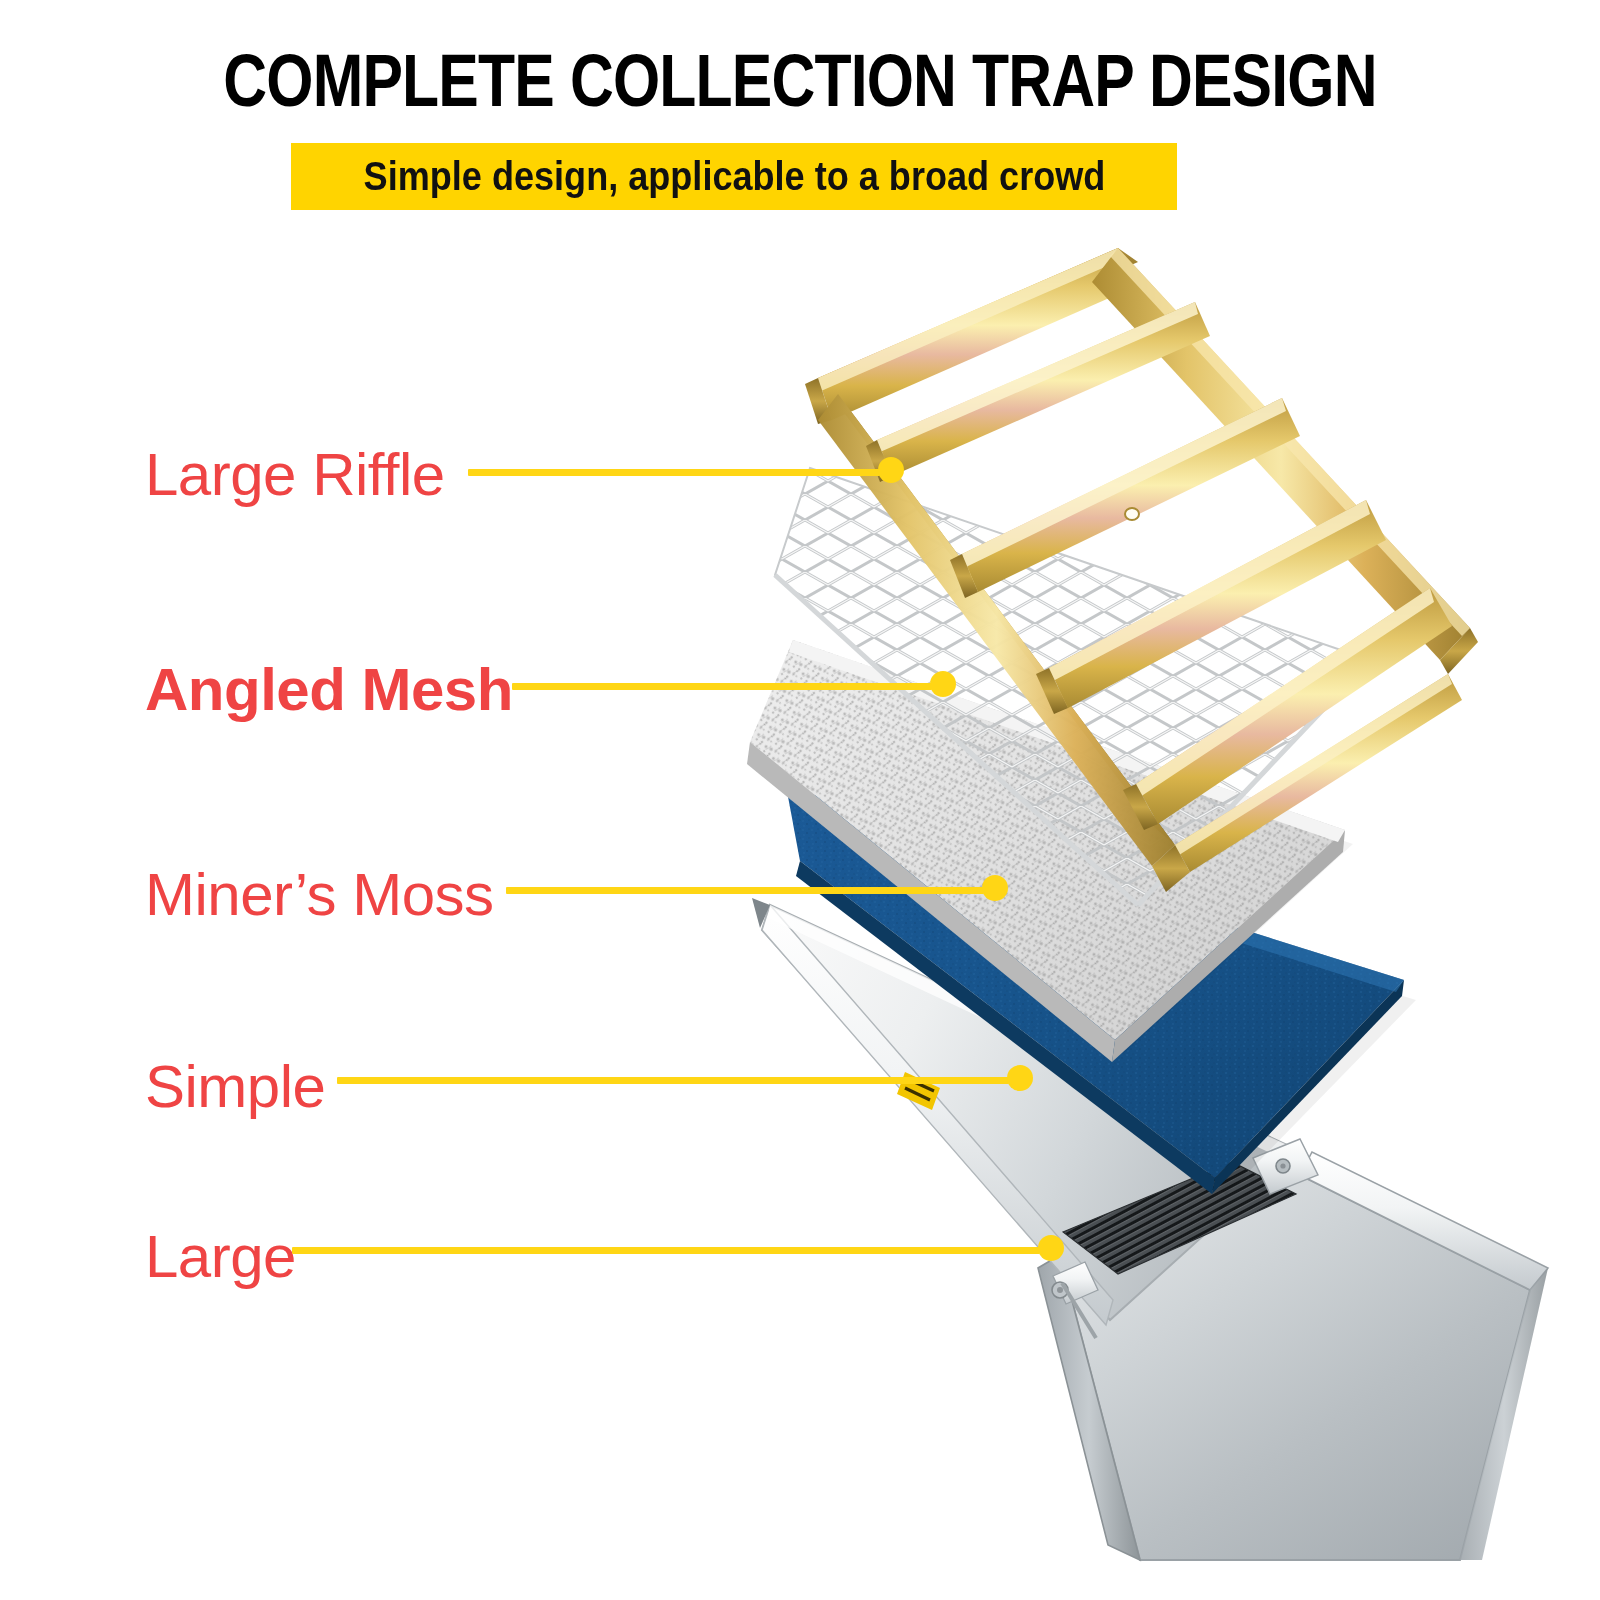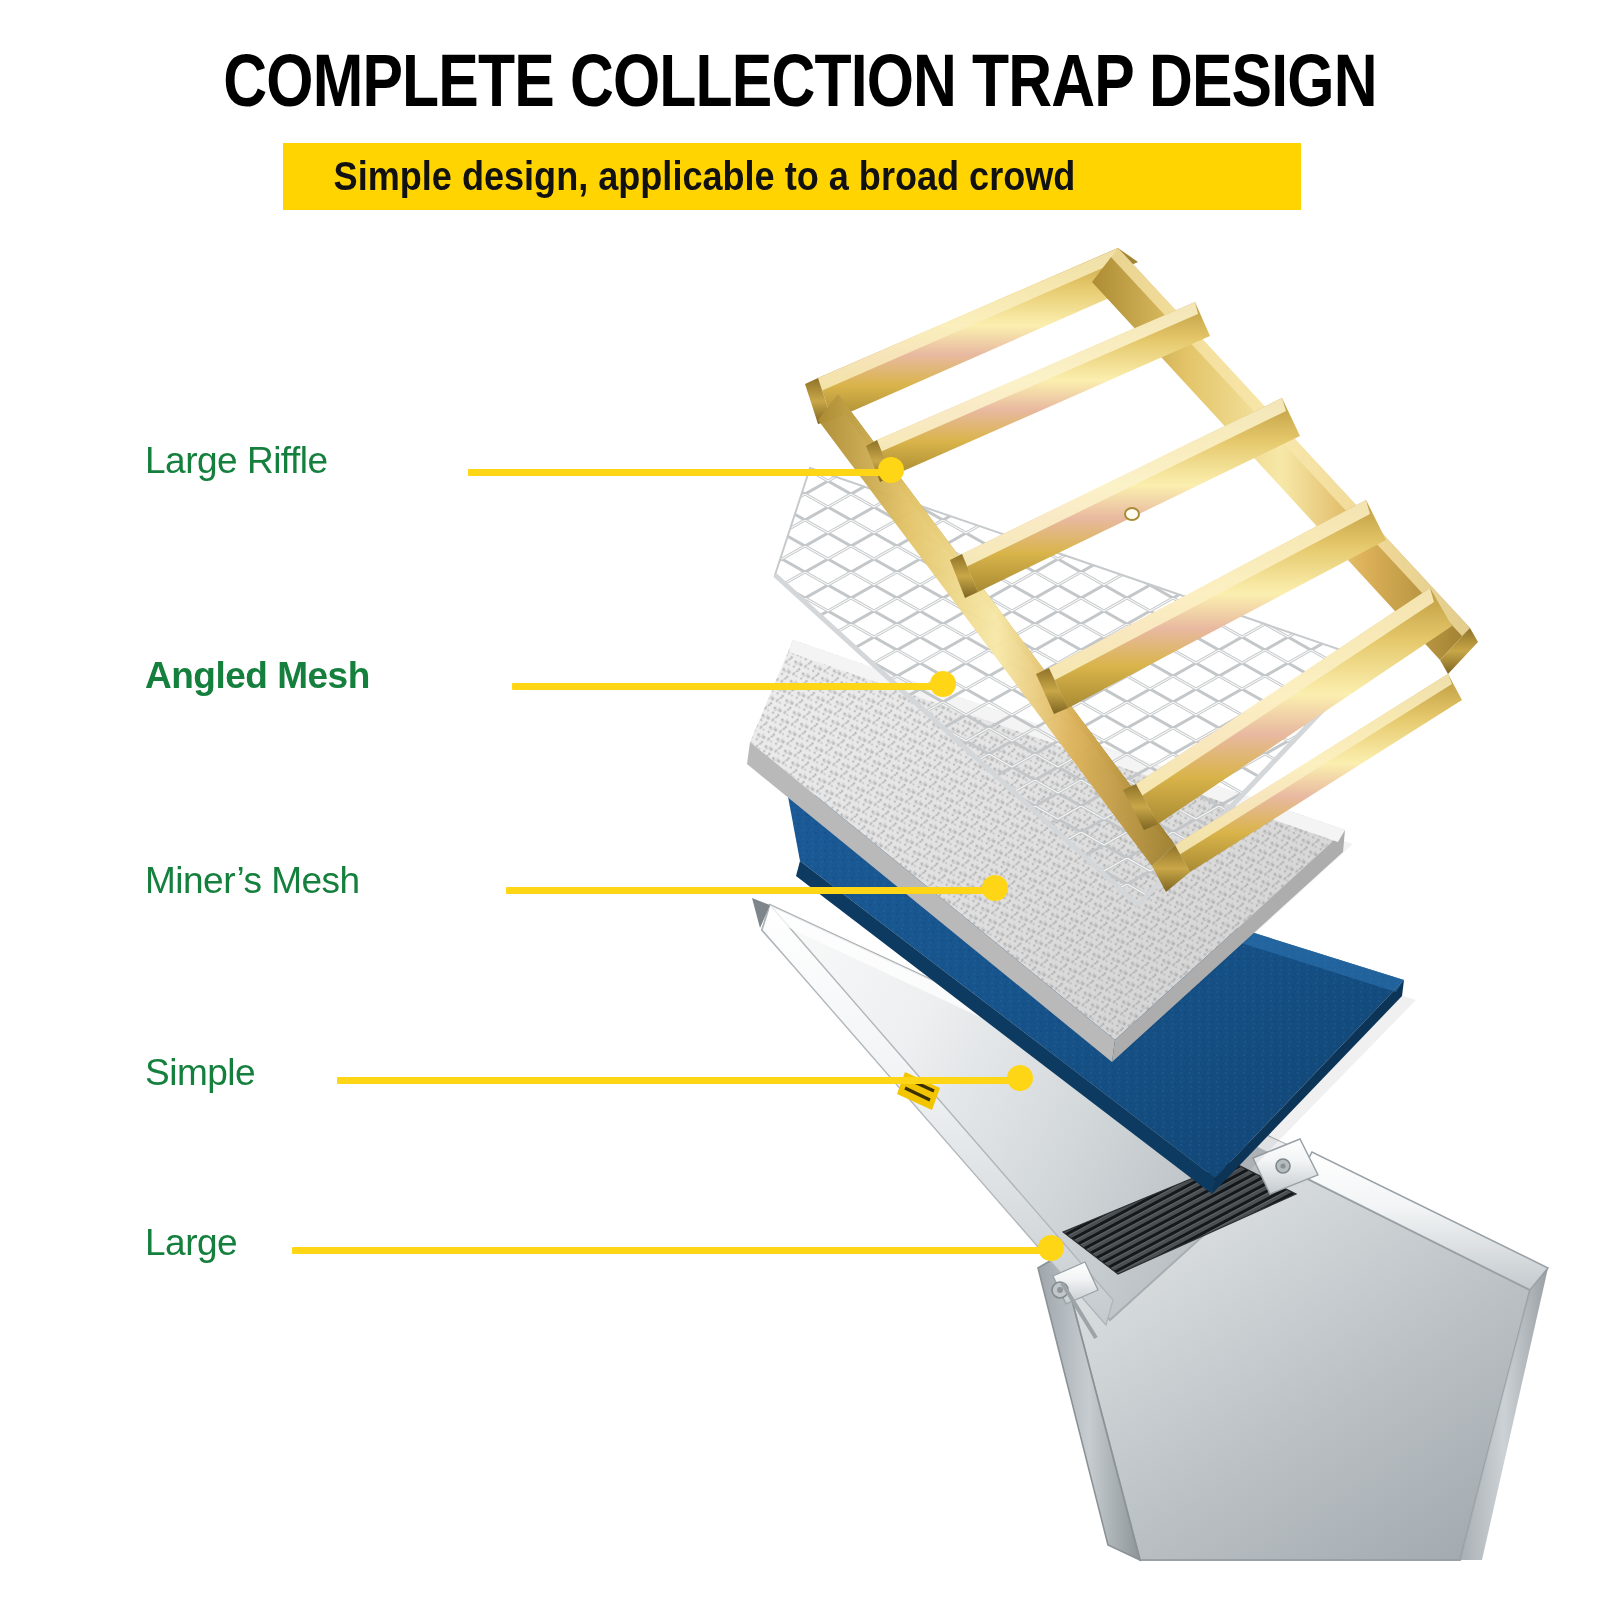--- a/index.html
+++ b/index.html
@@ -8,35 +8,35 @@
 
   
   #title{
     position:absolute; left:0; top:44px; width:1600px; text-align:center;
     font-family:"Liberation Sans Narrow","Liberation Sans",sans-serif;
     font-weight:700; font-size:74px; line-height:74px; letter-spacing:-1px;
     color:#000; transform:scaleX(.82); transform-origin:50% 50%;
     white-space:nowrap;
   }
   #subtitle-band{
-    position:absolute; left:283px; top:143px; width:1018px; height:67px;
+    position:absolute; left:291px; top:143px; width:886px; height:67px;
     background:var(--brandYellow,#FFD400);
-    display:flex; align-items:center; 
+    display:flex; align-items:center; justify-content:center;
   }
   #subtitle{
     font-family:"Liberation Sans Narrow","Liberation Sans",sans-serif;
     font-weight:700; font-size:41px; color:#111; white-space:nowrap;
     transform:scaleX(.88); transform-origin:50% 50%;
   }
 
   
   .callout{position:absolute; white-space:nowrap;}
   .callout .lab{
     position:absolute; right:0; bottom:-24px;
-    font-size:37px; color:#15803d; font-weight:400; letter-spacing:-.5px;
+    font-size:60px; color:#ef4444; font-weight:400; letter-spacing:-.5px;
     font-family:"Liberation Sans","DejaVu Sans",sans-serif;
   }
   .leader{position:absolute; height:7px; background:#FFD615; border-radius:1px;}
   .dot{position:absolute; width:26px; height:26px; border-radius:50%;
        background:#FFD615;}
 
   
   #stage{position:absolute; left:0; top:0; width:1600px; height:1600px;}
   svg{position:absolute; left:0; top:0;}
 </style>
@@ -268,21 +268,21 @@
 <div class="leader" style="left: 468px; top: 469px; width: 412px; background: rgb(255, 214, 21);"></div>
 <div class="dot" style="left: 878px; top: 457px; background: rgb(255, 214, 21);"></div>
 
 <div class="callout" style="left:0;top:0;">
   <span class="lab" style="left:145px;top:655px;right:auto;bottom:auto;font-weight:bold;">Angled Mesh</span>
 </div>
 <div class="leader" style="left: 512px; top: 683px; width: 420px; background: rgb(255, 214, 21);"></div>
 <div class="dot" style="left: 930px; top: 671px; background: rgb(255, 214, 21);"></div>
 
 <div class="callout" style="left:0;top:0;">
-  <span class="lab" style="left:145px;top:860px;right:auto;bottom:auto;">Miner’s Mesh</span>
+  <span class="lab" style="left:145px;top:860px;right:auto;bottom:auto;">Miner’s Moss</span>
 </div>
 <div class="leader" style="left: 506px; top: 887px; width: 478px; background: rgb(255, 214, 21);"></div>
 <div class="dot" style="left: 982px; top: 875px; background: rgb(255, 214, 21);"></div>
 
 <div class="callout" style="left:0;top:0;">
   <span class="lab" style="left:145px;top:1052px;right:auto;bottom:auto;">Simple</span>
 </div>
 <div class="leader" style="left: 337px; top: 1077px; width: 672px; background: rgb(255, 214, 21);"></div>
 <div class="dot" style="left: 1007px; top: 1065px; background: rgb(255, 214, 21);"></div>
 

